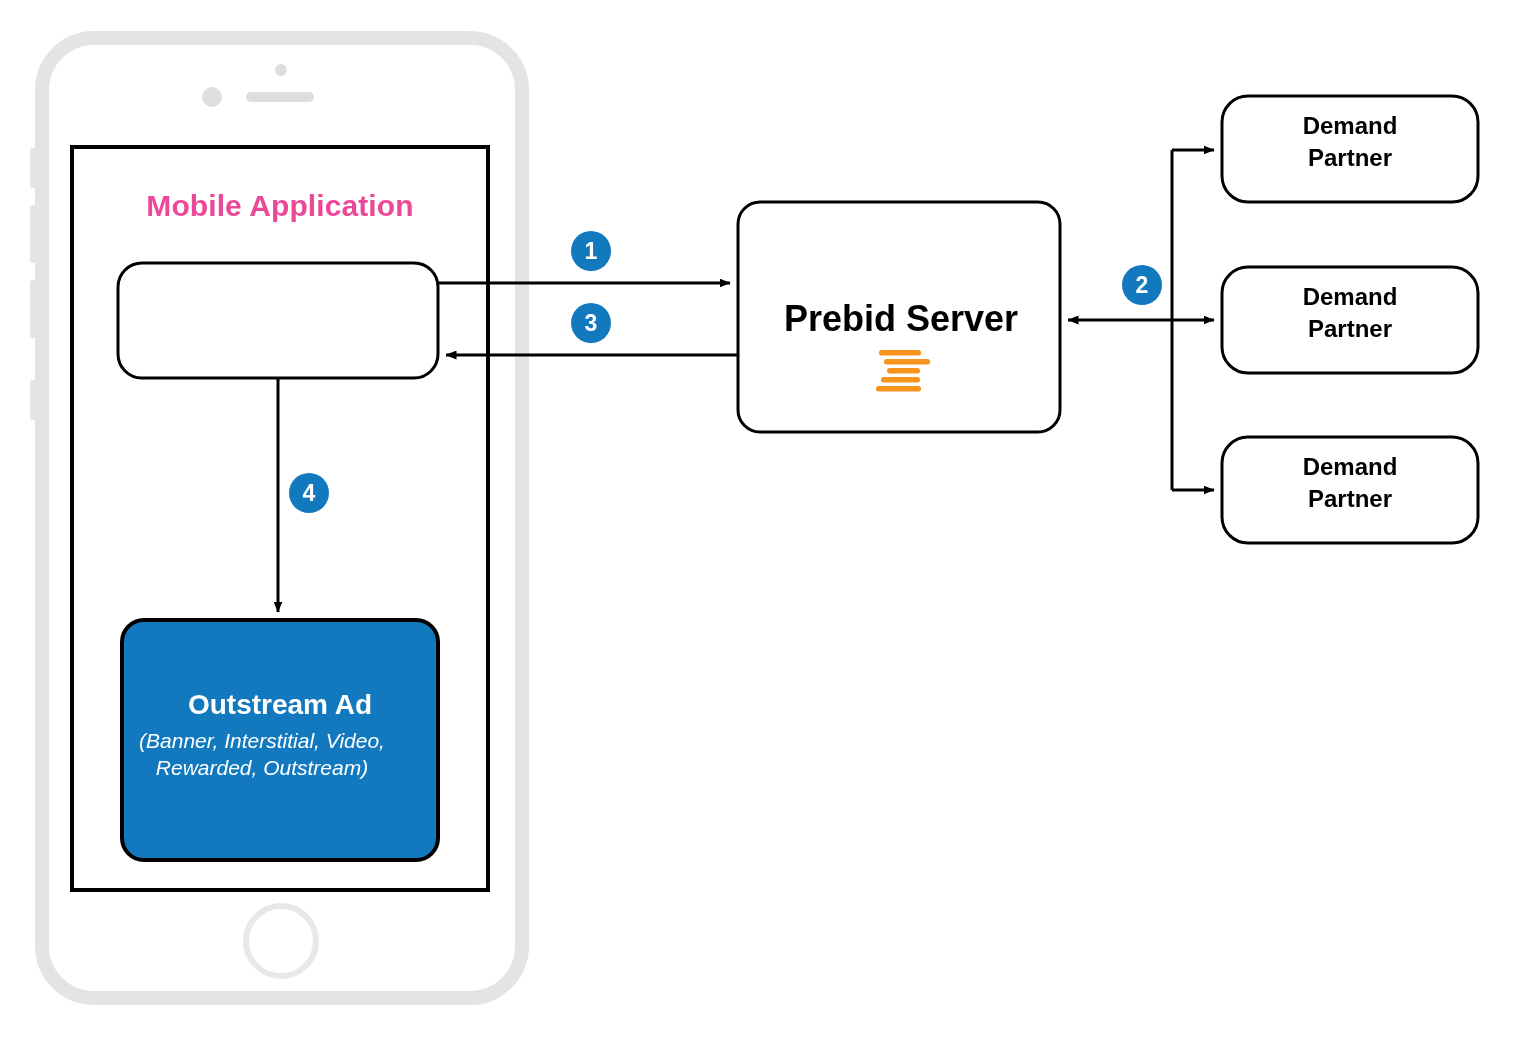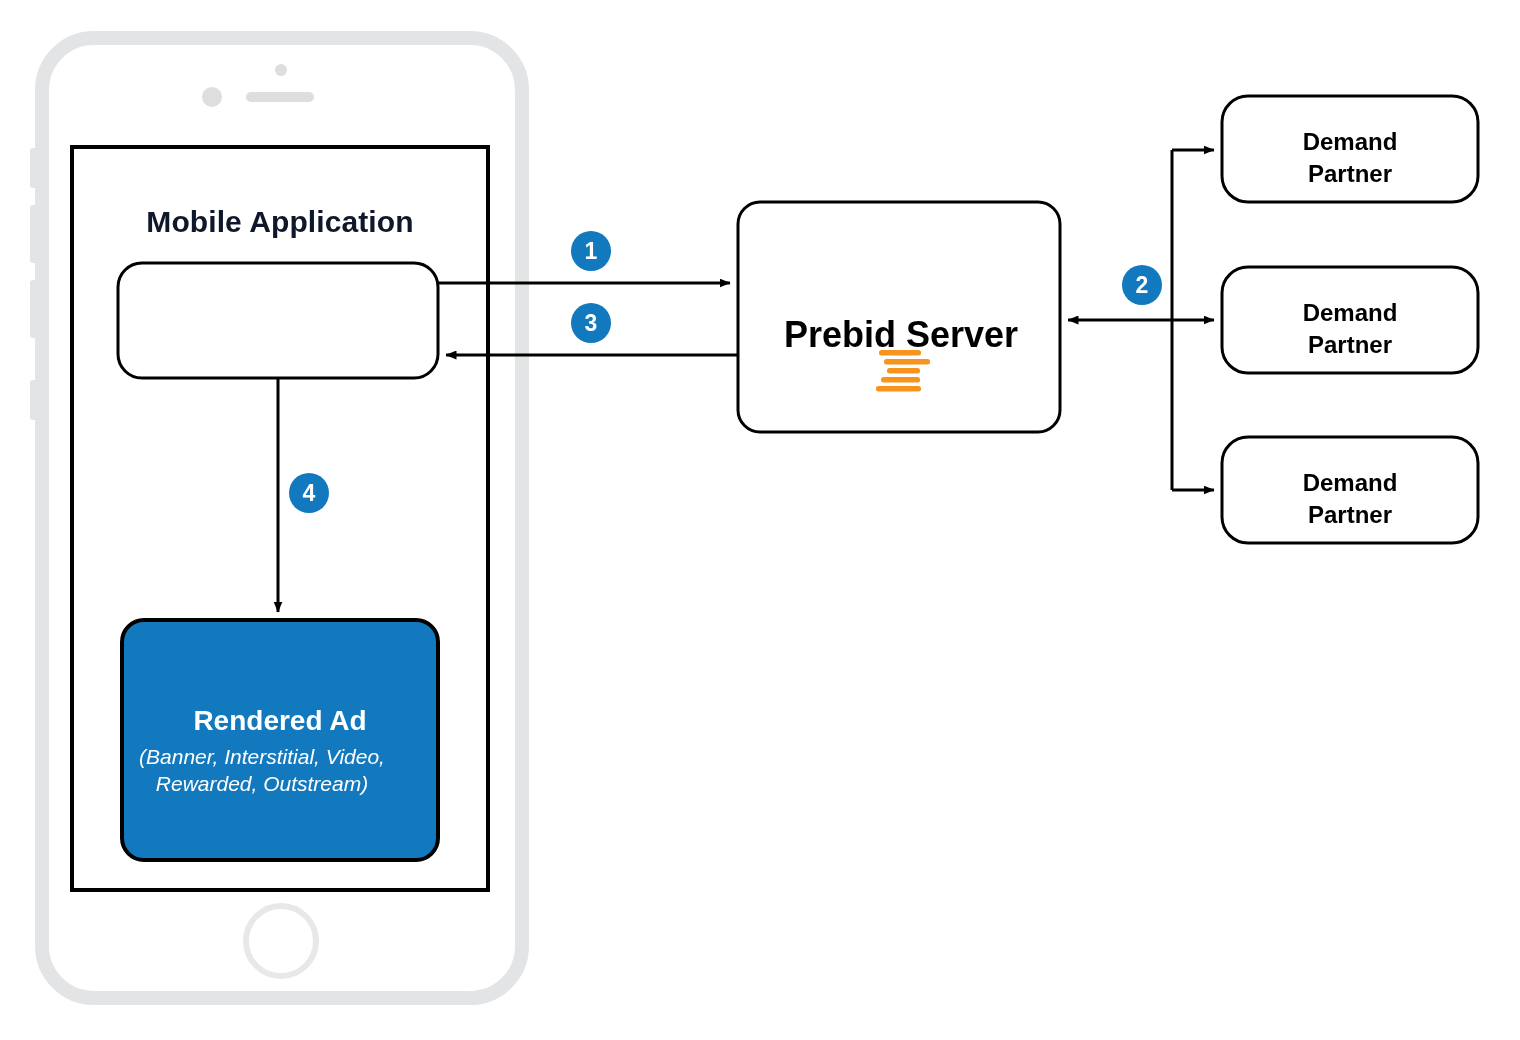--- a/index.html
+++ b/index.html
@@ -27,30 +27,29 @@
     width: 1520px;
     height: 1040px;
   }
 
   
   .lbl {
     position: absolute;
     text-align: center;
     line-height: 1.18;
     white-space: pre-line;
-    margin-top: 16px;
   }
 
   .mobile-app-title {
     left: 80px;
     top: 188px;
     width: 400px;
     font-size: 30px;
     font-weight: bold;
-    color: #0f172a;
+    color: #ec4899;
     letter-spacing: 0.1px;
     text-align: center;
   }
 
   .sdk-label {
     left: 128px;
     top: 284px;
     width: 300px;
     font-size: 22px;
     font-weight: bold;
@@ -177,21 +176,21 @@
     <path d="M1172,150 L1172,490" stroke="#000000" stroke-width="3" fill="none"></path>
 
     <path d="M1172,150 L1214,150" stroke="#000000" stroke-width="3" fill="none" marker-end="url(#arrowhead)"></path>
     <path d="M1172,320 L1214,320" stroke="#000000" stroke-width="3" fill="none" marker-end="url(#arrowhead)"></path>
     <path d="M1172,490 L1214,490" stroke="#000000" stroke-width="3" fill="none" marker-end="url(#arrowhead)"></path>
   </svg>
 
   <div class="lbl mobile-app-title">Mobile Application</div>
 
 
-  <div class="lbl rendered-ad-title">Rendered Ad</div>
+  <div class="lbl rendered-ad-title">Outstream Ad</div>
   <div class="lbl rendered-ad-sub">(Banner, Interstitial, Video,
 Rewarded, Outstream)</div>
 
   <div class="lbl prebid-server-label">Prebid Server</div>
 
   <div class="lbl dp-label dp-1">Demand
 Partner</div>
   <div class="lbl dp-label dp-2">Demand
 Partner</div>
   <div class="lbl dp-label dp-3">Demand

